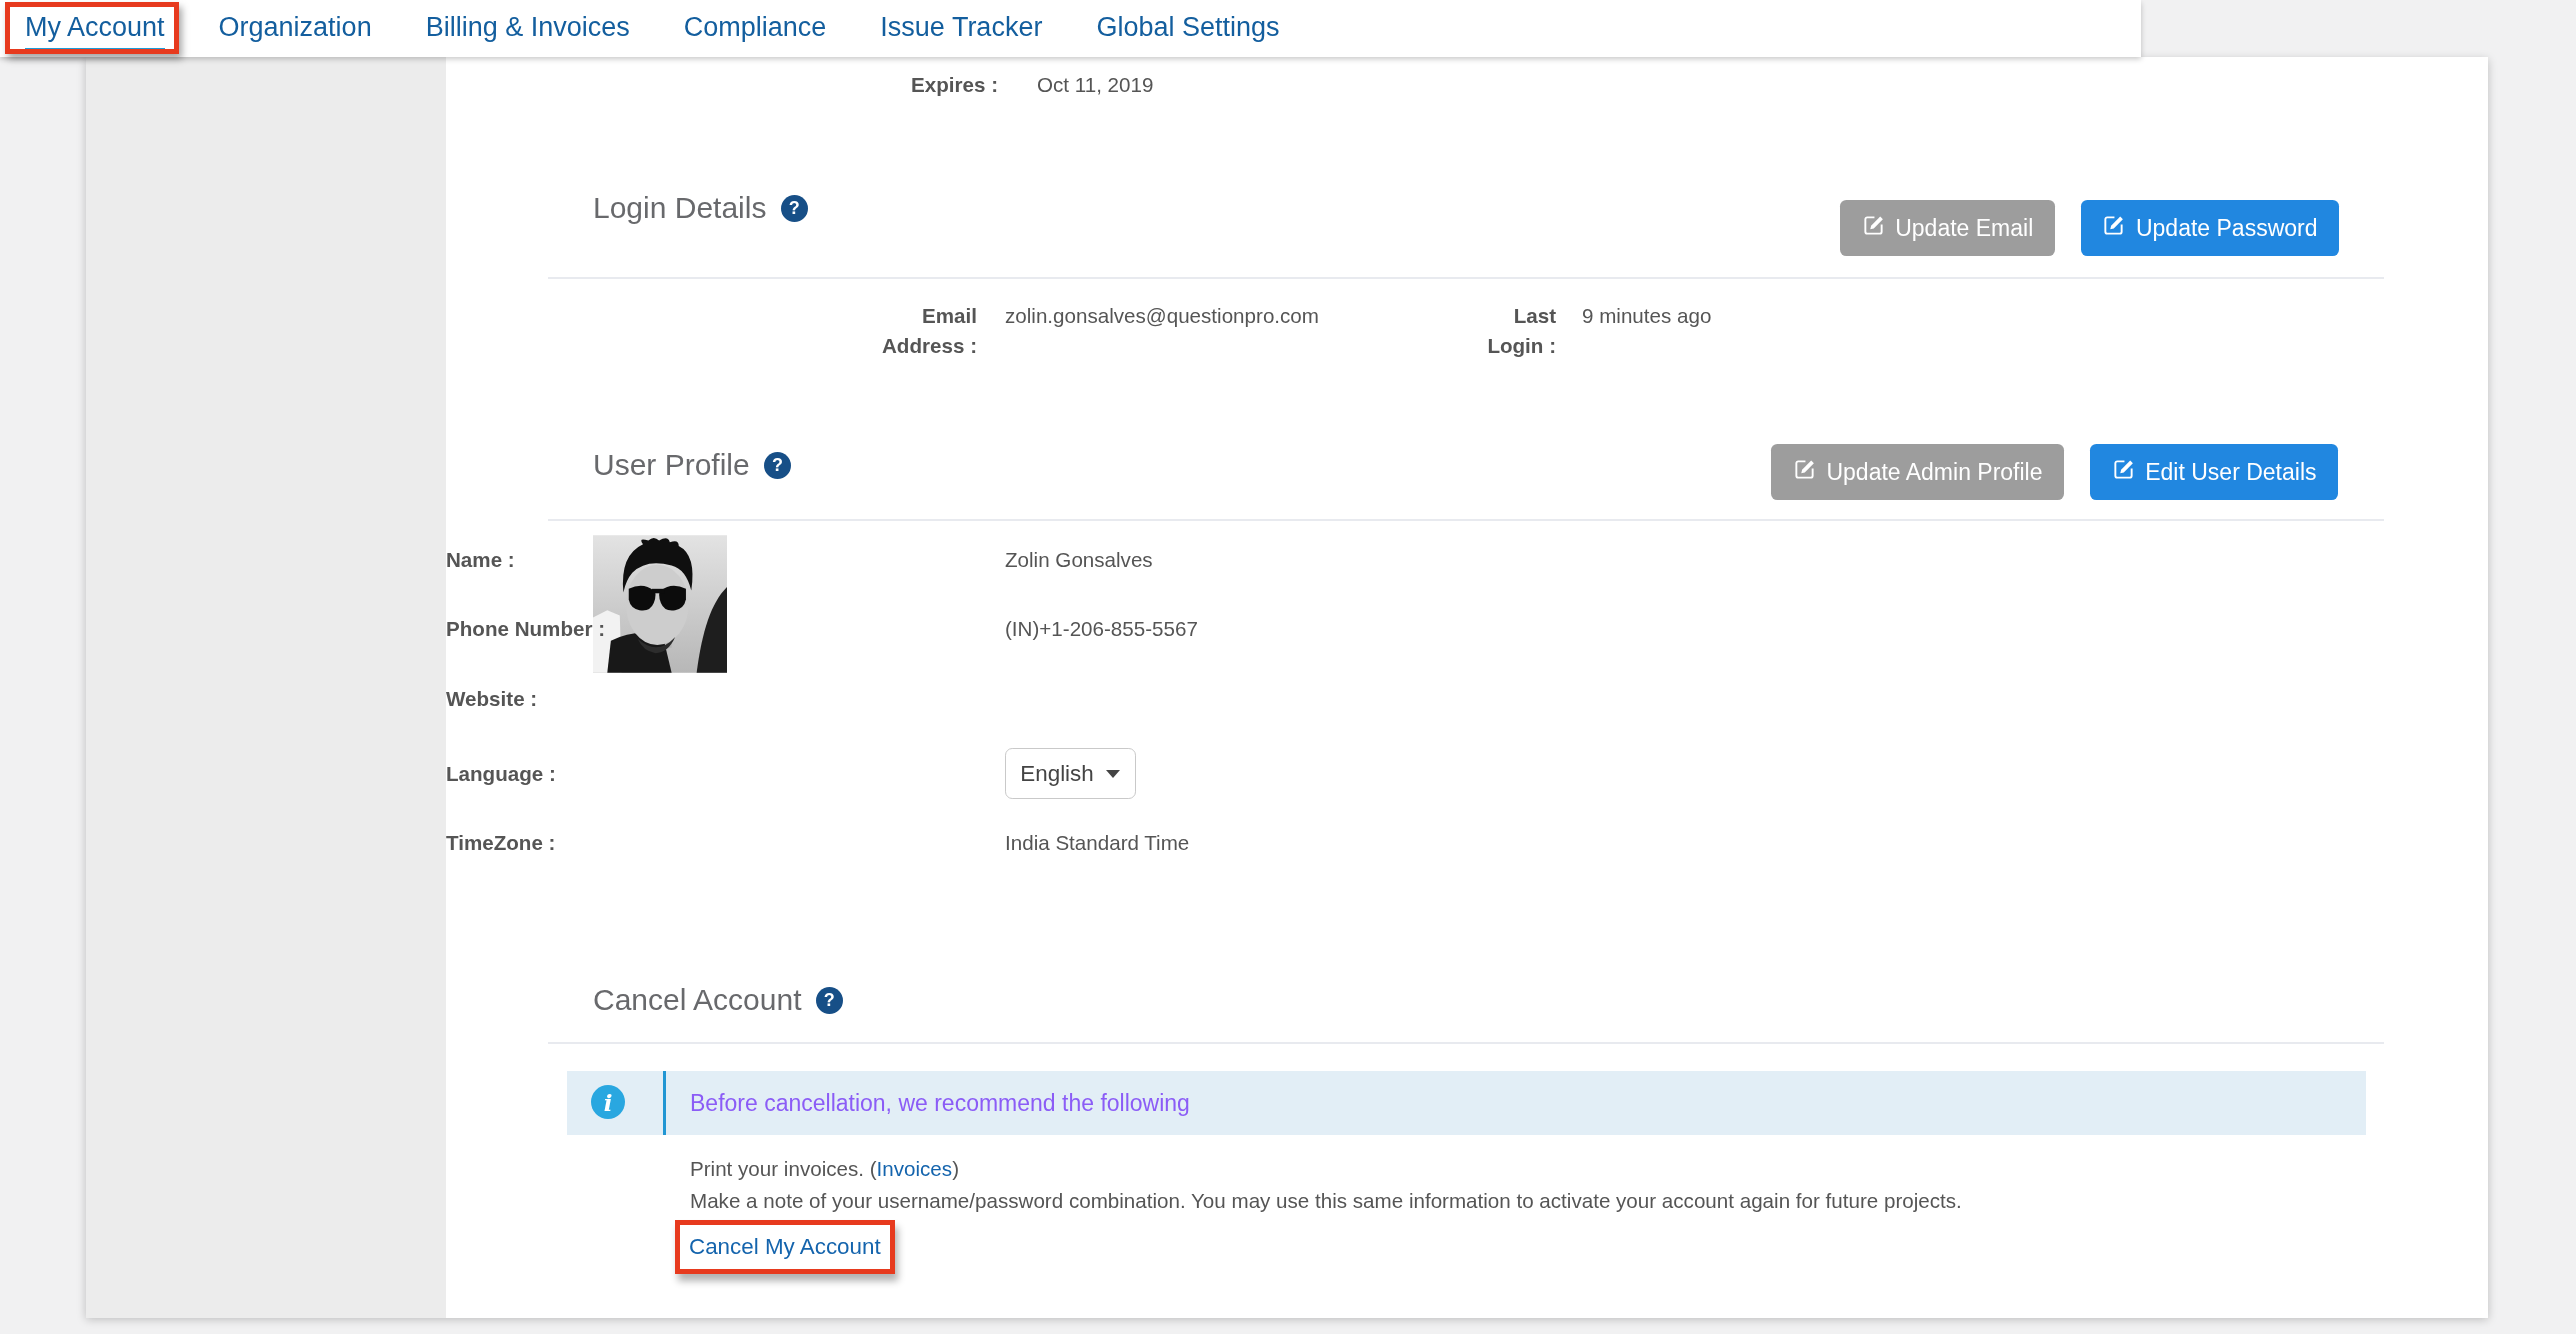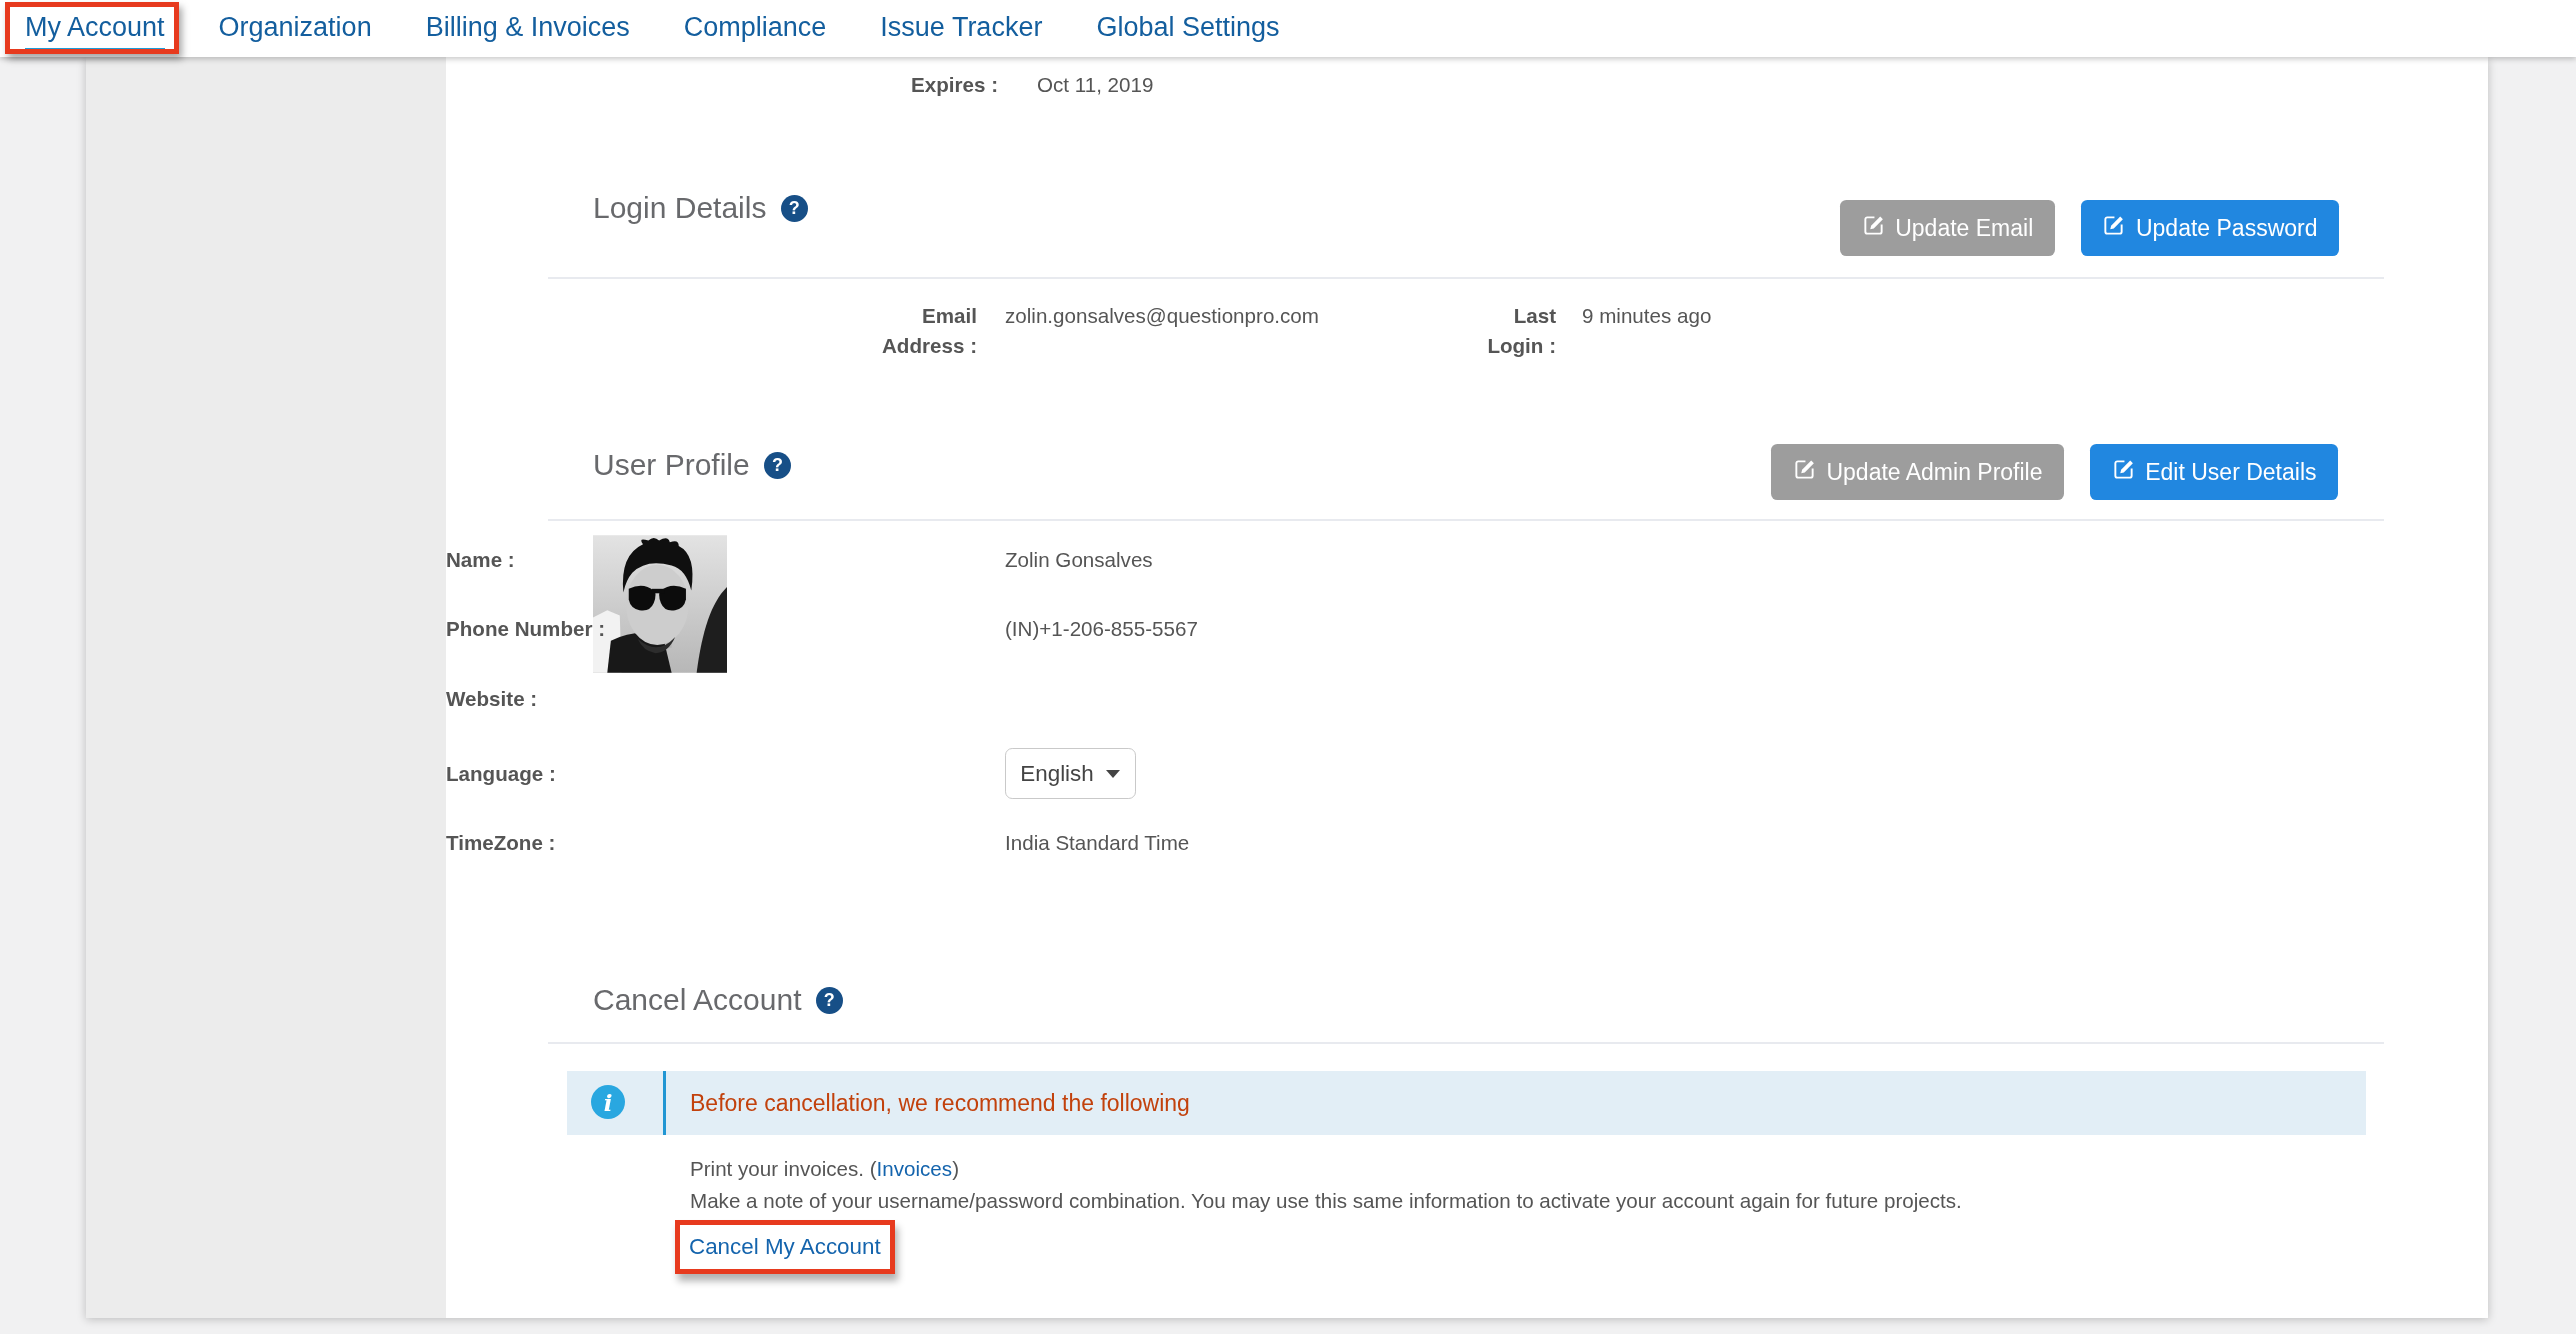--- a/index.html
+++ b/index.html
@@ -1,20 +1,20 @@
 <!DOCTYPE html>
 <html style="font-size:14.3px"><head>
 <meta charset="utf-8">
 <style>
   * { margin:0; padding:0; box-sizing:border-box; }
   html,body { width:2576px; height:1335px; overflow:hidden;
     font-family:"Liberation Sans", sans-serif; background:#f1f1f2; }
 
   
-  .nav { position:absolute; left:0; top:0; width:2576px; height:57px;
+  .nav { position:absolute; left:0; top:0; width:2141px; height:57px;
     background:#ffffff; box-shadow:0 2.7px 5.4px rgba(0,0,0,.22); z-index:5; }
   .nav-inner { position:absolute; left:25px; top:0; height:57px; display:flex; gap:54px; align-items:flex-start; }
   .nav-item { display:inline-block; margin-top:11.6px; padding-bottom:5.4px; font-size:27px;
     color:#135e9e; text-decoration:none; cursor:pointer; white-space:nowrap; }
   .nav-item.active { border-bottom:4.5px solid #1e9bd7; }
   .annotation { position:absolute; border:5.4px solid #e73a1e; box-shadow:2.7px 5.4px 7.2px rgba(0,0,0,.35); z-index:9; pointer-events:none; }
   .nav-annotation { left:5.4px; top:1.8px; width:174px; height:52px; }
 
   
   .card { position:absolute; left:86px; top:57px; width:2402px; height:1261px;
@@ -69,21 +69,21 @@
   .caret { width:0; height:0; border-left:7.2px solid transparent; border-right:7.2px solid transparent;
     border-top:8px solid #444; }
 
   
   .infobar { position:absolute; left:121px; top:1014px; width:1799px; height:64px;
     background:#e2eef6; display:flex; align-items:center; }
   .info-icon { position:absolute; left:24px; top:14.3px; width:34px; height:34px; border-radius:50%;
     background:#29a7e0; color:#fff; display:flex; align-items:center; justify-content:center;
     font-family:"DejaVu Serif", serif; font-style:italic; font-weight:bold; font-size:23px; }
   .info-vline { position:absolute; left:96px; top:0; width:2.7px; height:64px; background:#2196d3; }
-  .info-title { margin-left:123px; font-size:23px; color:#c2410c; }
+  .info-title { margin-left:123px; font-size:23px; color:#8b5cf6; }
   .cancel-line { position:absolute; left:244px; font-size:20.6px; color:#555; }
   .line1 { top:1100px; } .line2 { top:1132px; }
   a.link { color:#1464ad; text-decoration:none; cursor:pointer; }
   .cancel-box { position:absolute; left:229px; top:1163px; width:220px; height:54px;
     border:5.4px solid #e73a1e; box-shadow:2.7px 7.2px 7.2px rgba(0,0,0,.3); display:flex; align-items:center; }
   .cancel-box a { margin-left:9px; font-size:22.4px; white-space:nowrap; }
 </style>
 </head>
 <body>
 

